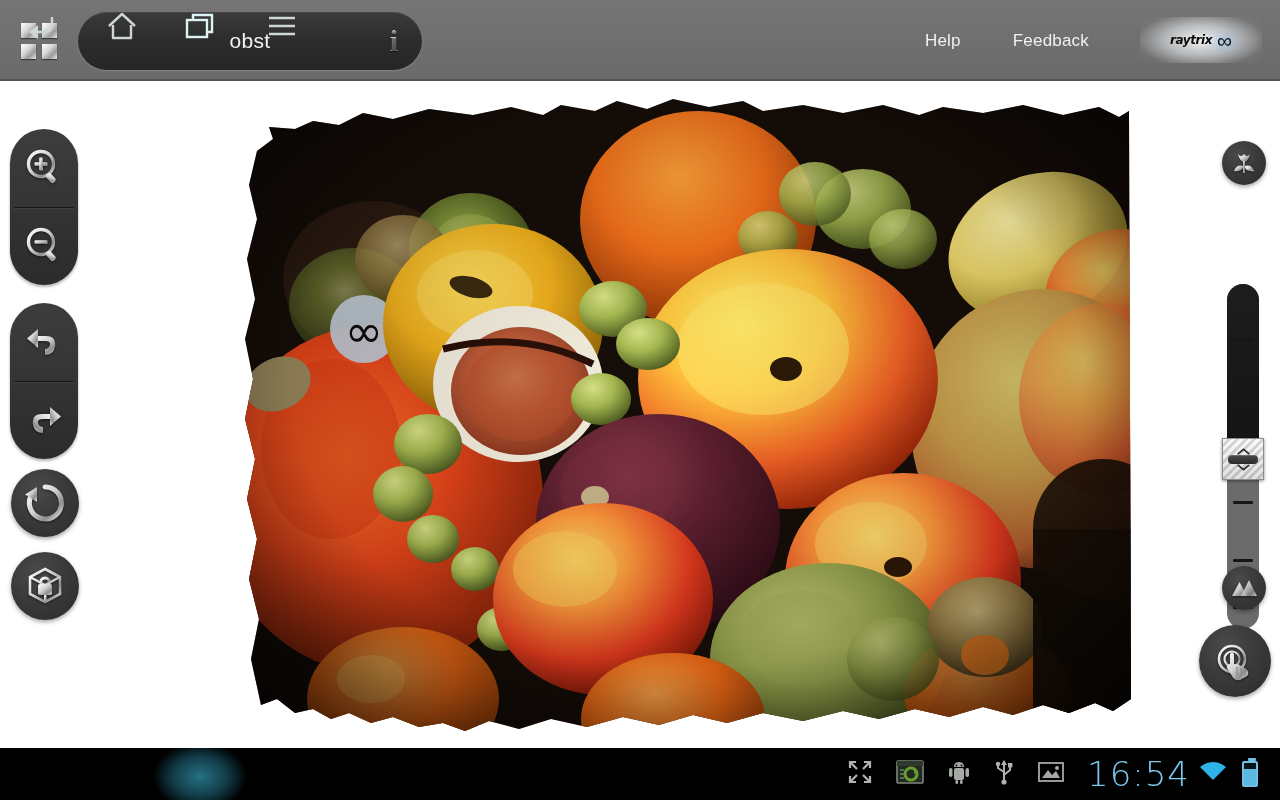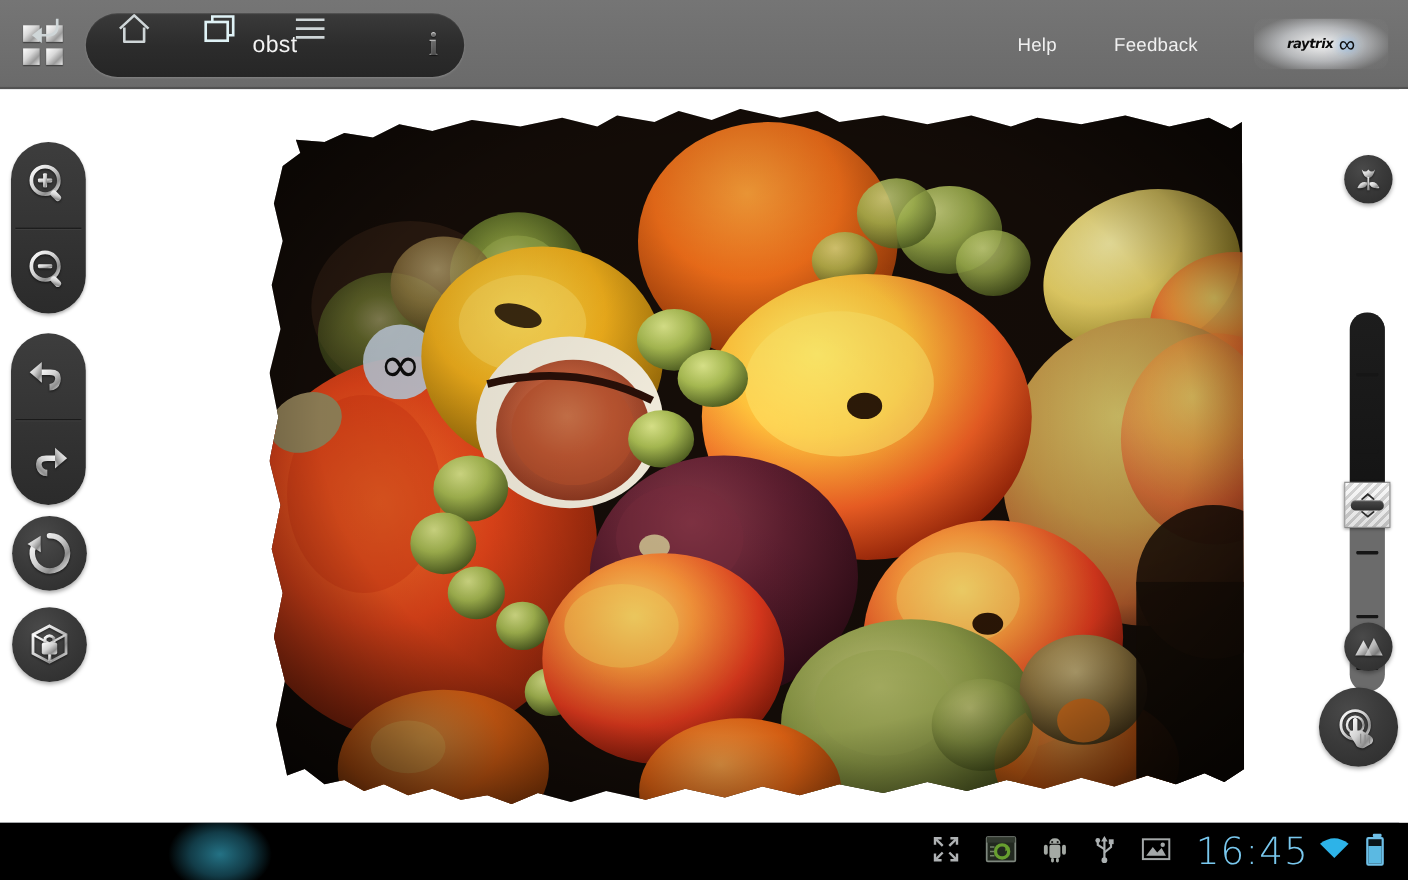--- a/index.html
+++ b/index.html
@@ -2,21 +2,21 @@
 <html><head>
 <meta charset="utf-8">
 <style>
   * { box-sizing: border-box; margin: 0; padding: 0; }
   html, body {
     width: 1280px; height: 800px;
     overflow: hidden;
     background: #ffffff;
     font-family: "Liberation Sans", sans-serif;
   }
-  #app { position: relative; width: 1272px; height: 800px; background: #0f172a; text-decoration: underline; }
+  #app { position: relative; width: 1272px; height: 800px; background: #4c1d95; text-decoration: underline; }
 
   
   .topbar {
     position: absolute; left: 0; top: 0; width: 1280px; height: 81px;
     background: linear-gradient(to bottom, #757575 0%, #6f6f6f 55%, #6a6a6a 100%);
     display: flex; align-items: center;
   }
   .topbar::after {
     content: ""; position: absolute; left: 0; bottom: 0; width: 100%; height: 2px;
     background: rgba(0,0,0,0.22);
@@ -530,21 +530,21 @@
         <rect x="15" y="5" width="4.4" height="4.4" fill="#d2d8da"></rect>
       </svg>
     </span>
     <span class="trayicon">
       <svg width="28" height="24" viewBox="0 0 28 24">
         <rect x="2" y="3" width="24" height="18" fill="none" stroke="#c8cecf" stroke-width="1.8"></rect>
         <path d="M5,18 L11,10 L15,15 L19,11 L23,18 Z" fill="#c8cecf"></path>
         <circle cx="20" cy="8" r="2" fill="#c8cecf"></circle>
       </svg>
     </span>
-    <span class="clock">16:45</span>
+    <span class="clock">16:54</span>
     <span class="wifi">
       <svg width="30" height="24" viewBox="0 0 30 24">
         <path d="M15,20 L2,7 Q15,-3 28,7 Z" fill="#2db3e8"></path>
       </svg>
     </span>
     <span class="battery"></span>
   </div>
 
 </div>
 

